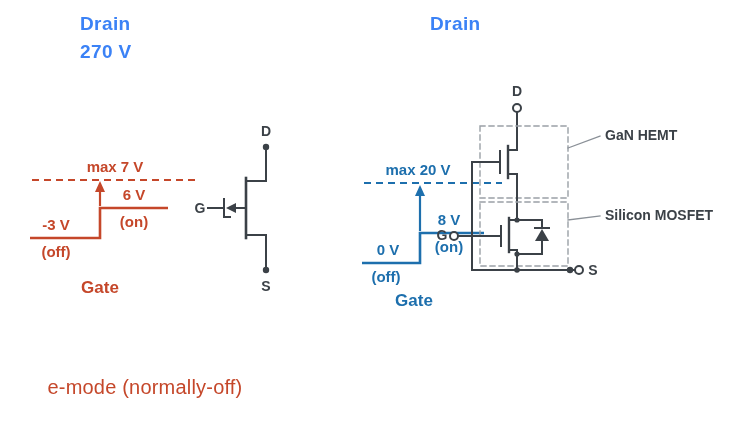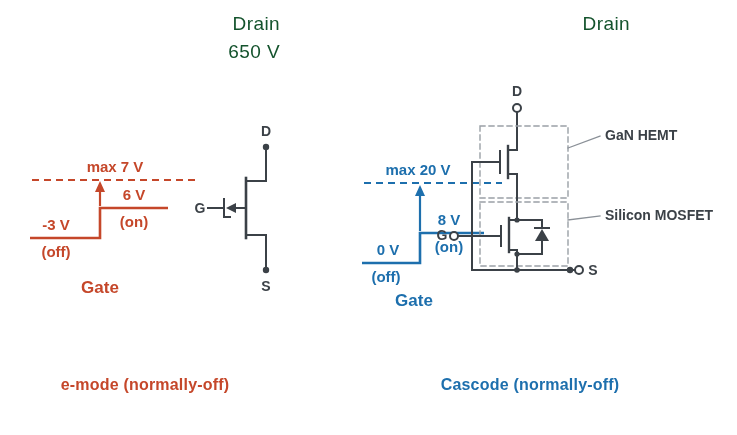--- a/index.html
+++ b/index.html
@@ -1,28 +1,28 @@
 <!DOCTYPE html>
 <html><head>
 <meta charset="utf-8">
 <style>
   html,body { margin:0; padding:0; background:#ffffff; }
   .canvas {
     position:relative; width:737px; height:435px; background:#ffffff;
     font-family:"Liberation Sans", sans-serif; overflow:hidden;
   }
   .title {
-    position:absolute; text-align:right; color:#14532d;
-    font-weight:normal; font-size:19px; line-height:28px; letter-spacing:0.4px;
+    position:absolute; text-align:left; color:#3b82f6;
+    font-weight:bold; font-size:19px; line-height:28px; letter-spacing:0.4px;
   }
   .title-left  { left:80px;  top:10px; width:200px; }
   .title-right { left:430px; top:10px; width:200px; }
   .caption {
     position:absolute; top:376px; text-align:center;
-    font-weight:bold; font-size:16px; letter-spacing:0.2px;
+    font-weight:normal; font-size:20px; letter-spacing:0.2px;
   }
   .caption-left  { left:15px;  width:260px; color:#c5472a; }
   .caption-right { left:390px; width:280px; color:#1d6fad; }
   svg { position:absolute; }
   .svg-left  { left:10px;  top:80px; }
   .svg-right { left:352px; top:78px; }
   svg text { font-family:"Liberation Sans", sans-serif; font-weight:bold; }
   .t14 { font-size:14px; } .t15 { font-size:15px; } .t17 { font-size:17px; }
   .red-fill  { fill:#c5472a; }
   .blue-fill { fill:#1d6fad; }
@@ -31,21 +31,21 @@
   .blue-stroke { stroke:#1d6fad; }
   .dark-stroke { stroke:#3b4147; }
 </style>
 </head>
 <body>
 
 <div class="canvas">
 
   <div class="title title-left">
     <div>Drain</div>
-    <div>650 V</div>
+    <div>270 V</div>
   </div>
 
   <div class="title title-right">
     <div>Drain</div>
   </div>
 
   <svg class="svg-left" width="330" height="250" viewBox="0 0 330 250">
 
     <g>
       <line x1="22" y1="100" x2="185" y2="100" class="red-stroke" stroke-width="2.2" stroke-dasharray="7,5" fill="none"></line>
@@ -130,15 +130,14 @@
       <text x="241" y="197" text-anchor="middle" class="dark-fill t14">S</text>
 
       <line x1="216" y1="70" x2="248" y2="58" stroke="#8a9097" stroke-width="1.3"></line>
       <text x="253" y="62" text-anchor="start" class="dark-fill t14">GaN HEMT</text>
       <line x1="216" y1="142" x2="248" y2="138" stroke="#8a9097" stroke-width="1.3"></line>
       <text x="253" y="142" text-anchor="start" class="dark-fill t14">Silicon MOSFET</text>
     </g>
   </svg>
 
   <div class="caption caption-left">e-mode (normally-off)</div>
-  <div class="caption caption-right">Cascode (normally-off)</div>
 
 </div>
 
 </body></html>

